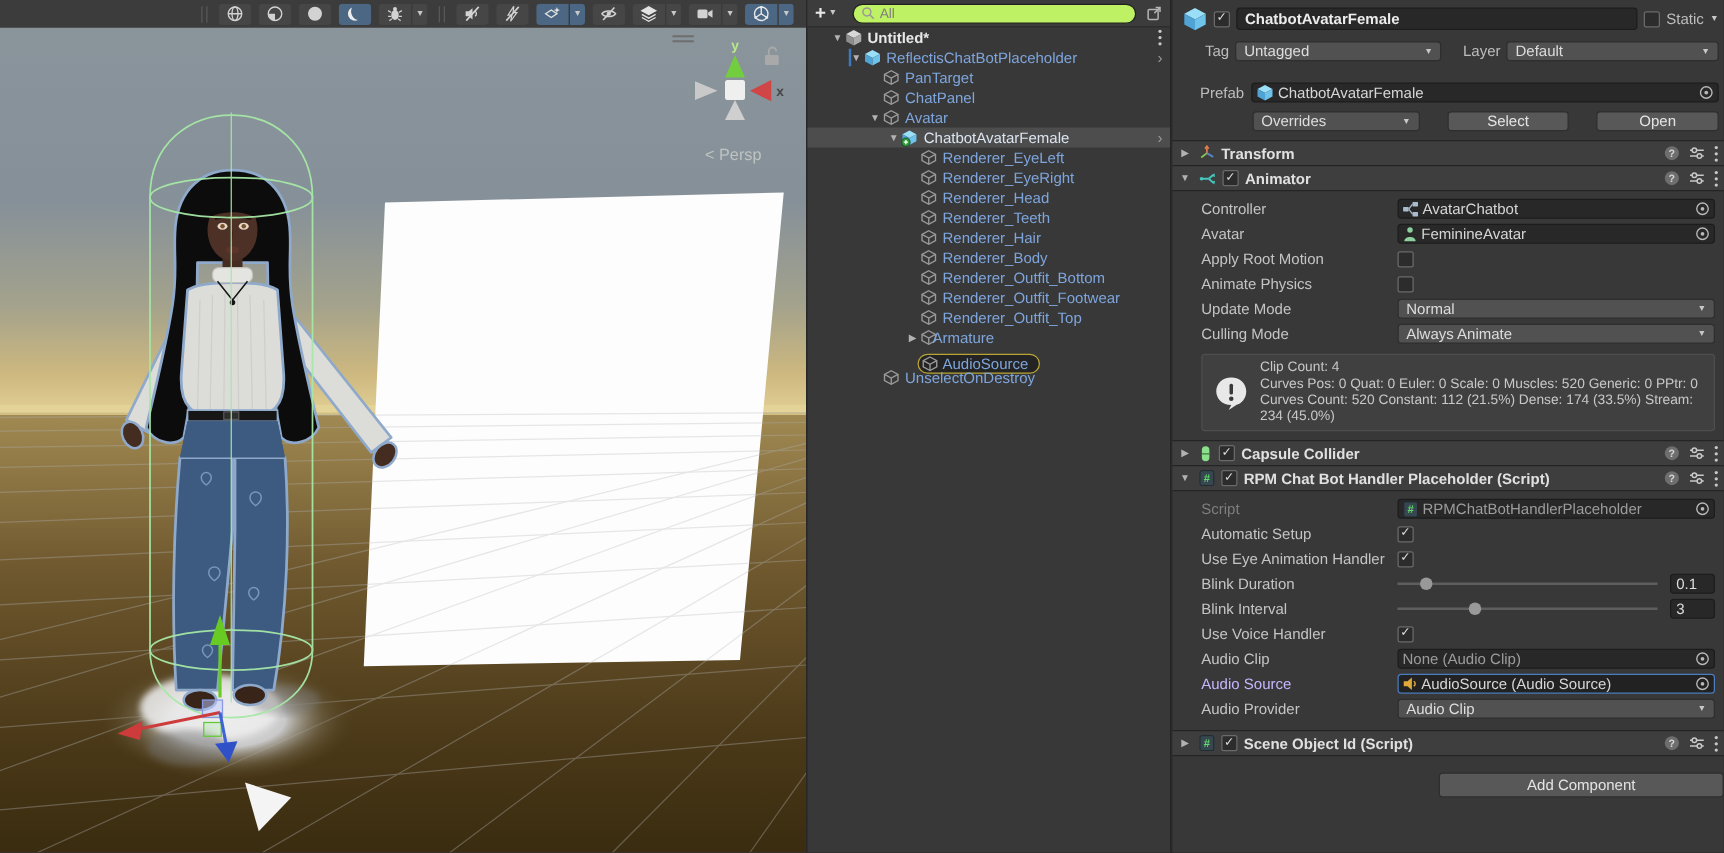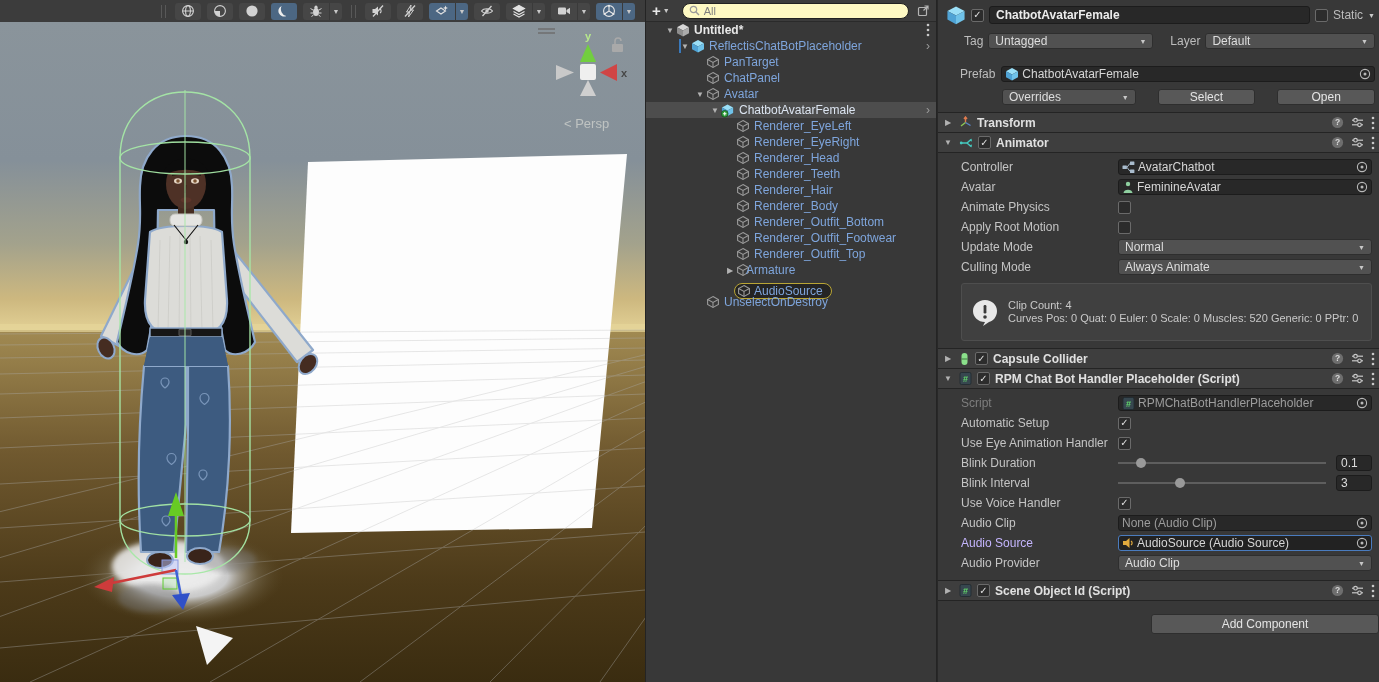--- a/index.html
+++ b/index.html
@@ -17,21 +17,21 @@
   .tb-combo .tb-btn{border-radius:0;}
   .tb-caret{width:13px;height:17px;background:#464646;display:flex;align-items:center;justify-content:center;
     font-size:7px;color:#c8c8c8;border-left:1px solid #3a3a3a;}
   .tb-caret.sel{background:#4c6783;}
   #viewport{position:absolute;top:22px;left:0;width:645px;height:660px;}
   
   #hierarchy-panel{left:645px;width:292px;background:#383838;border-left:1px solid #242424;border-right:1px solid #242424;}
   #hier-bar{height:22px;background:#3c3c3c;border-bottom:1px solid #2a2a2a;display:flex;align-items:center;padding:0 6px;}
   #hier-plus{color:#e8e8e8;font-size:15px;font-weight:bold;line-height:14px;display:flex;align-items:center;gap:2px;}
   #hier-plus .c{font-size:7px;color:#c8c8c8;}
-  #hier-search{flex:1;height:16px;margin:0 8px 0 12px;background:#fef9c3;border:1px solid #212121;border-radius:8px;
+  #hier-search{flex:1;height:16px;margin:0 8px 0 12px;background:#bef264;border:1px solid #212121;border-radius:8px;
     display:flex;align-items:center;padding:0 6px;gap:4px;color:#7f7f7f;font-size:11px;}
   #hier-tree{position:absolute;top:22px;left:0;right:0;bottom:0;}
   .hrow{position:relative;height:16px;display:flex;align-items:center;font-size:12px;color:#7ea5dc;white-space:nowrap;}
   .hrow.selected{background:#4d4d4d;color:#dbe4f0;}
   .hrow .fold{position:absolute;width:12px;text-align:center;font-size:8px;color:#b2b2b2;}
   .hrow .hicon{position:absolute;width:14px;height:14px;}
   .hrow .hlabel{position:absolute;line-height:16px;}
   .hrow.scene-root .hlabel{color:#e8e8e8;font-weight:bold;}
   .hrow .chev{position:absolute;right:6px;color:#9a9a9a;font-size:12px;}
   .hrow .kebab{position:absolute;right:6px;color:#c8c8c8;font-weight:bold;letter-spacing:0;}
@@ -770,25 +770,25 @@
       <span class="i tgt">
             <svg width="12" height="12" viewBox="0 0 12 12">
               <circle cx="6" cy="6" r="4.6" fill="none" stroke="#b9b9b9" stroke-width="1.1"></circle>
               <circle cx="6" cy="6" r="1.5" fill="#b9b9b9"></circle>
             </svg>
           </span>
         </div>
       </div>
     </div>
   <div class="prop-row">
+      <span class="prop-label">Apply Root Motion</span>
+    <span class="checkbox"></span>
+    </div>
+  <div class="prop-row">
       <span class="prop-label">Animate Physics</span>
-    <span class="checkbox"></span>
-    </div>
-  <div class="prop-row">
-      <span class="prop-label">Apply Root Motion</span>
     <span class="checkbox"></span>
     </div>
   <div class="prop-row">
       <span class="prop-label">Update Mode</span>
     <div class="pfield">
         <div class="dd" style="flex:1">
       <span>Normal</span>
           <span class="cv">▼</span>
         </div>
       </div>
@@ -806,20 +806,21 @@
     <span class="i">
         <svg width="30" height="30" viewBox="0 0 30 30">
           <path d="M15 3 C8 3 3 8 3 14 C3 20 8 25 15 25 L13 29 L19 25 C23 24 27 20 27 14 C27 8 22 3 15 3 Z" fill="#e8e8e8"></path>
           <rect x="13.6" y="8" width="2.8" height="8.5" rx="1.2" fill="#3a3a3a"></rect>
           <circle cx="15" cy="20" r="1.8" fill="#3a3a3a"></circle>
         </svg>
       </span>
     <div class="txt">
       <div>Clip Count: 4</div>
       <div>Curves Pos: 0 Quat: 0 Euler: 0 Scale: 0 Muscles: 520 Generic: 0 PPtr: 0</div>
+      <div>Curves Count: 520 Constant: 112 (21.5%) Dense: 174 (33.5%) Stream: 234 (45.0%)</div>
     </div>
   </div>
 
   <div class="comp-header">
     <span class="fold">▶</span>
     <span class="i">
         <svg width="11" height="14" viewBox="0 0 11 14">
           <rect x="2.5" y="1" width="6" height="12" rx="3" fill="#8be08b"></rect>
           <path d="M2.5 7 H8.5" stroke="#3f7a3f" stroke-width="1"></path>
         </svg>

